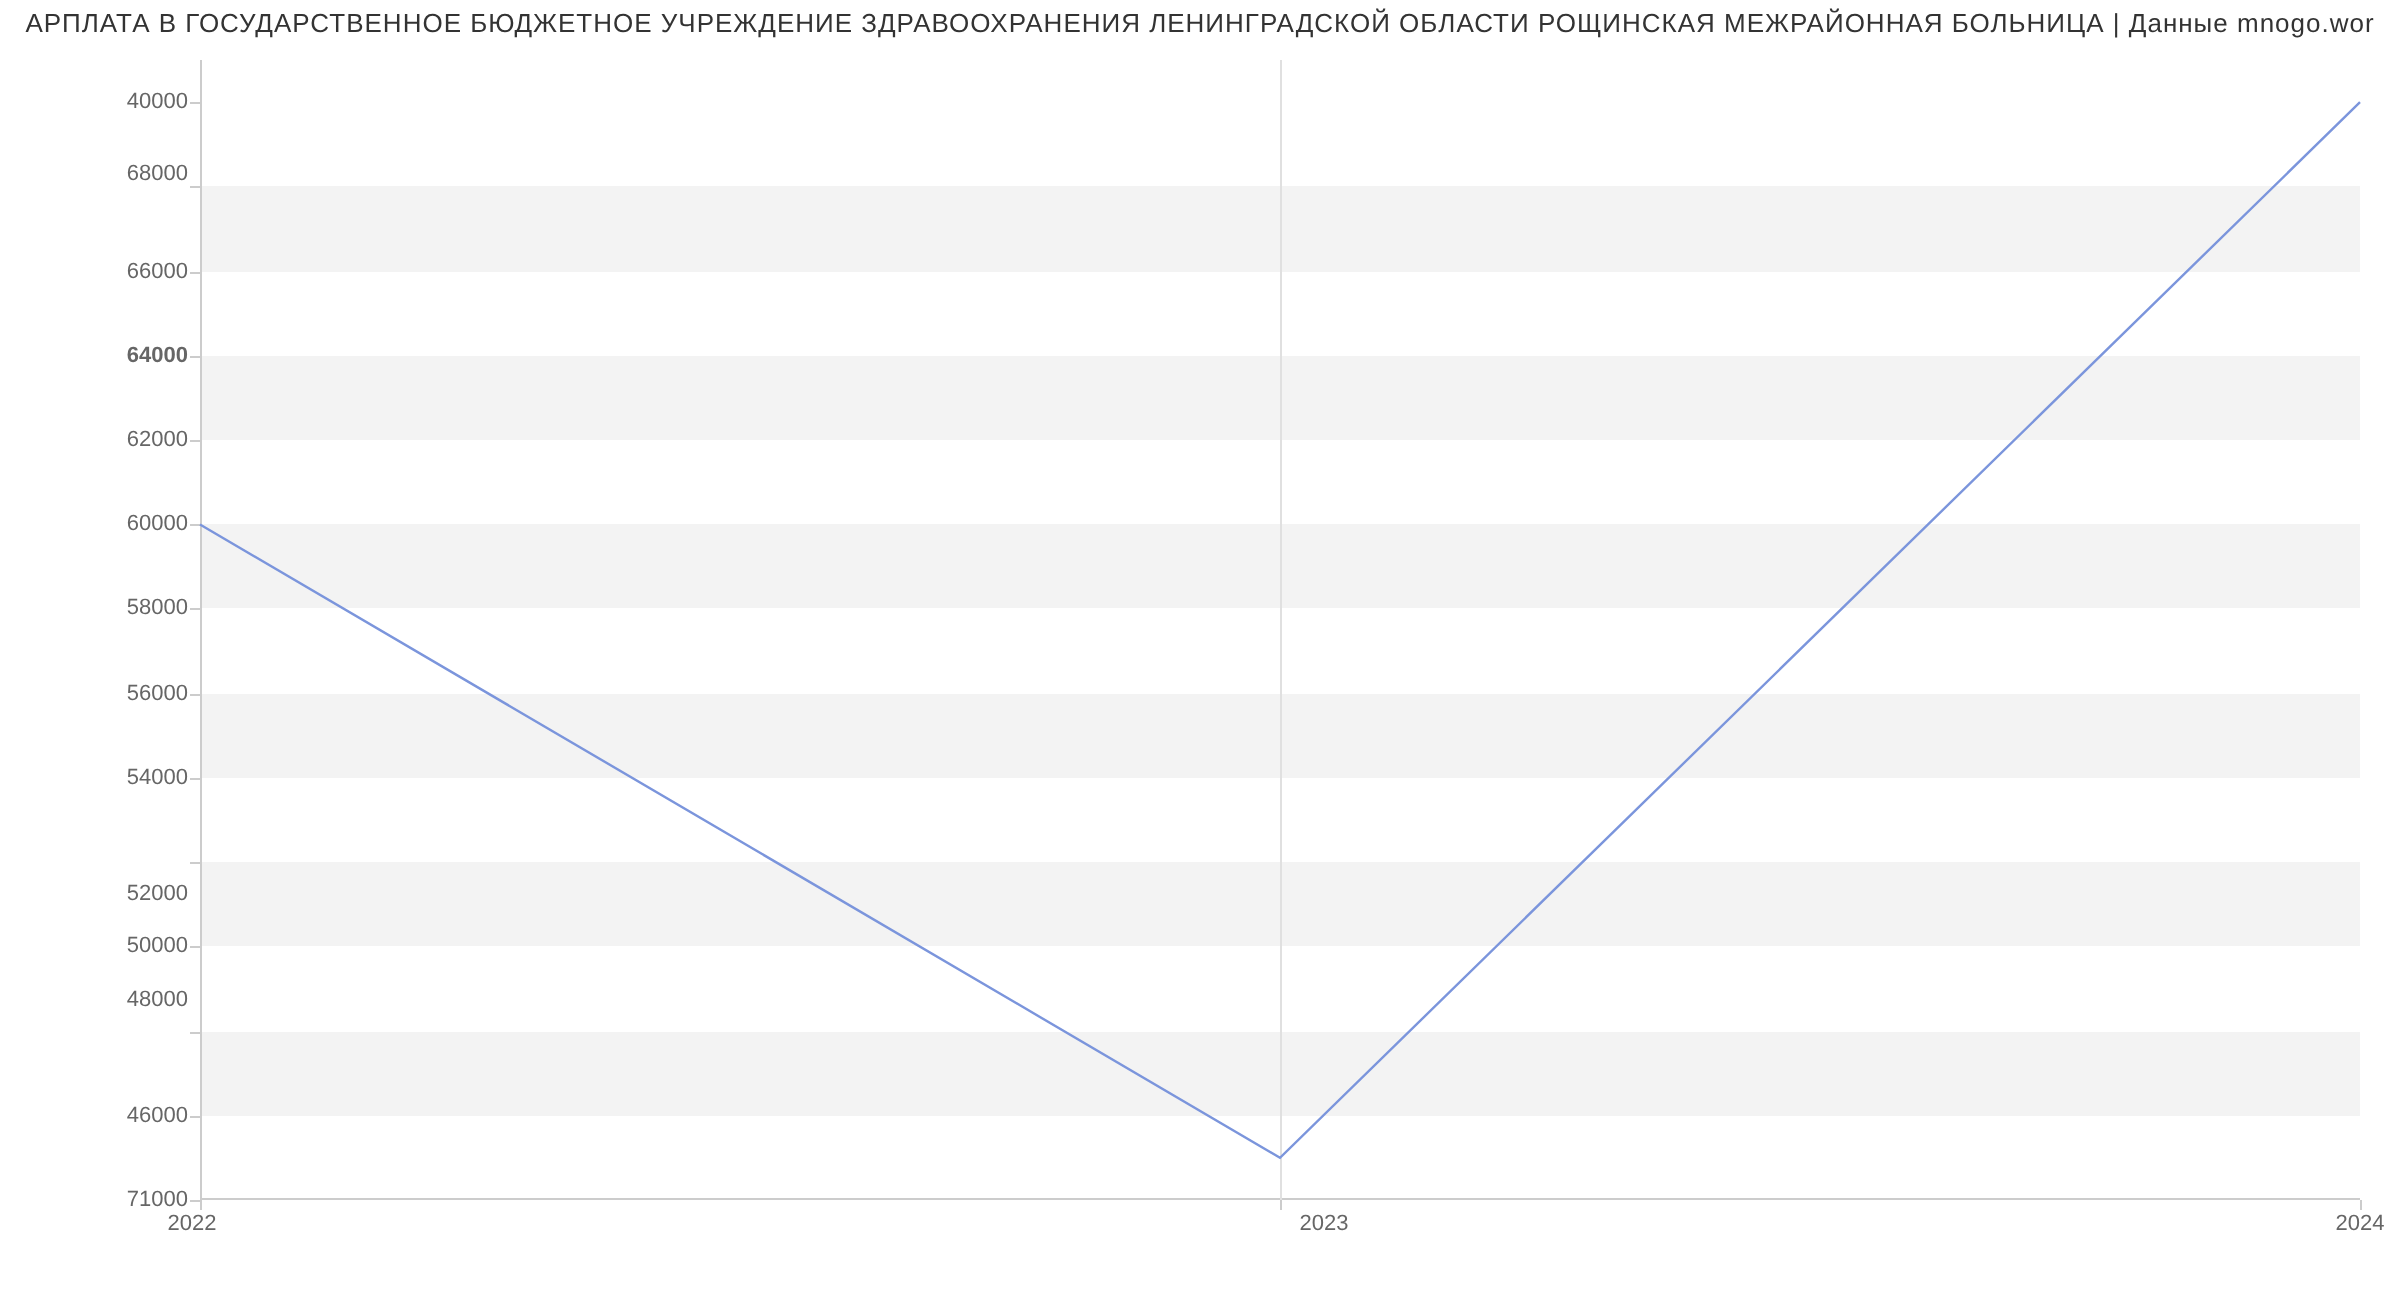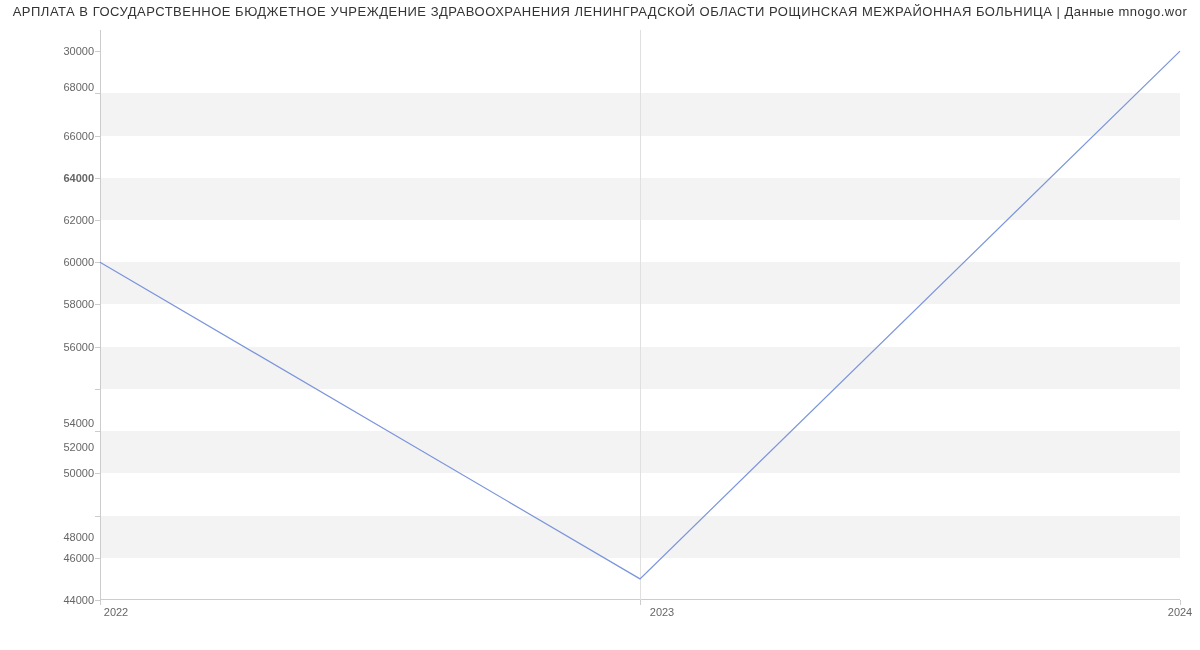--- a/index.html
+++ b/index.html
@@ -143,33 +143,33 @@
         <div class="x-tick-mark" style="left: 0px;"></div>
         <div class="x-tick-mark" style="left: 540px;"></div>
         <div class="x-tick-mark" style="left: 1080px;"></div>
       </div>
     <svg class="line-svg" viewBox="0 0 1080 570" preserveAspectRatio="none">
       <polyline id="series-line" fill="none" stroke-width="1.2" points="0,232.22222222222223 540,548.8888888888889 1080,21.111111111111086" stroke="#7b95dc"></polyline>
     </svg>
   </div>
 
   <div id="yticks-labels">
-      <div class="y-tick-label" style="top: 600px;">44000</div>
+      <div class="y-tick-label" style="top: 600px;">71000</div>
       <div class="y-tick-label" style="top: 557.778px;">46000</div>
-      <div class="y-tick-label" style="top: 537px;">48000</div>
+      <div class="y-tick-label" style="top: 500px;">48000</div>
       <div class="y-tick-label" style="top: 473.333px;">50000</div>
       <div class="y-tick-label" style="top: 431.111px; margin-top: 16px;">52000</div>
-      <div class="y-tick-label" style="top: 388.889px; margin-top: 34px;">54000</div>
+      <div class="y-tick-label" style="top: 388.889px;">54000</div>
       <div class="y-tick-label" style="top: 346.667px;">56000</div>
       <div class="y-tick-label" style="top: 304.444px;">58000</div>
       <div class="y-tick-label" style="top: 262.222px;">60000</div>
       <div class="y-tick-label" style="top: 220px;">62000</div>
       <div class="y-tick-label" style="top: 177.778px; font-weight: bold;">64000</div>
       <div class="y-tick-label" style="top: 135.556px;">66000</div>
       <div class="y-tick-label" style="top: 87px;">68000</div>
-      <div class="y-tick-label" style="top: 51.1111px;">30000</div>
+      <div class="y-tick-label" style="top: 51.1111px;">40000</div>
     </div>
   <div id="xticks-labels">
-      <div class="x-tick-label" style="left: 116px;">2022</div>
+      <div class="x-tick-label" style="left: 96px;">2022</div>
       <div class="x-tick-label" style="left: 640px; margin-left: 22px;">2023</div>
       <div class="x-tick-label" style="left: 1180px;">2024</div>
     </div>
 </div>
 
 </body></html>

